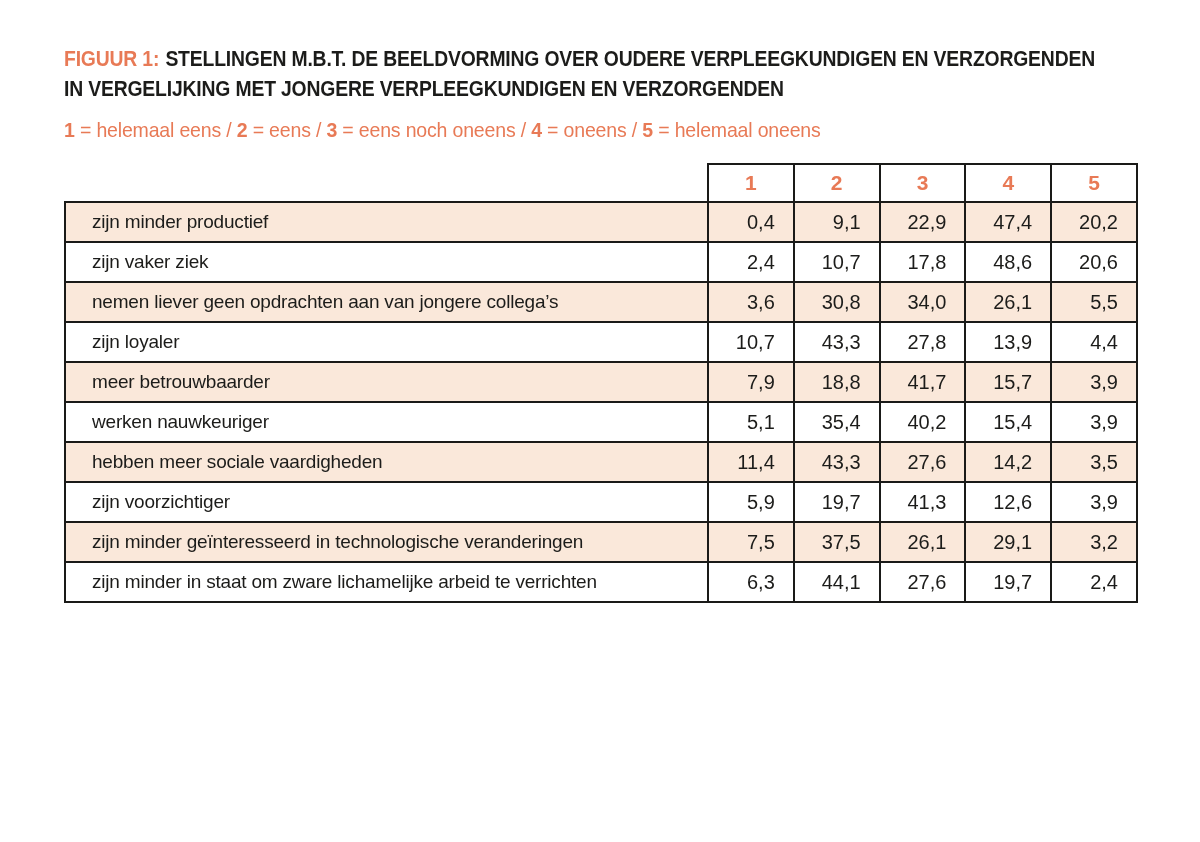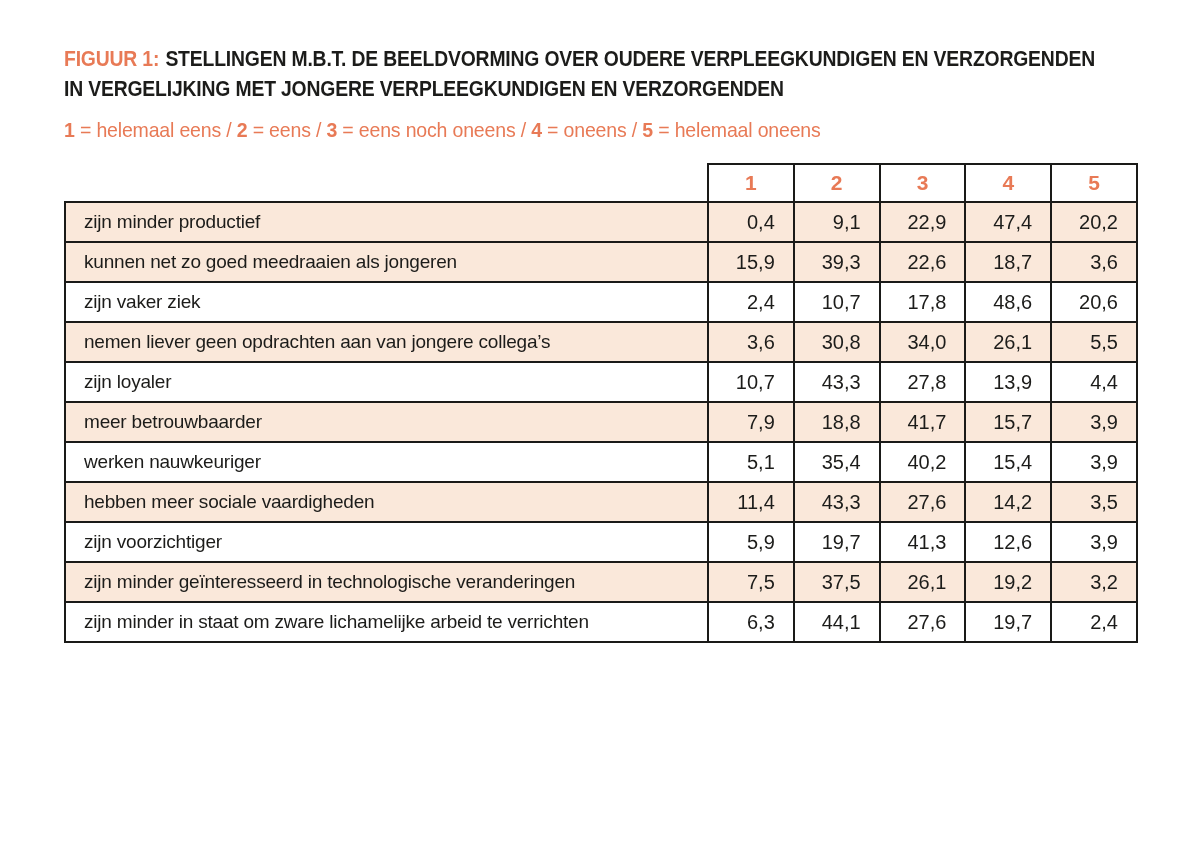--- a/index.html
+++ b/index.html
@@ -51,21 +51,21 @@
   th{
     height:38px;
     color:var(--accent);
     font-size:21px;
     font-weight:700;
     text-align:center;
     background:#ffffff;
   }
   th.corner{border:none;background:transparent;}
   td{height:40px;font-size:19px;vertical-align:middle;background:#ffffff;}
-  td.label{padding-left:18px;text-align:left;letter-spacing:-0.2px;}
+  td.label{padding-left:26px;text-align:left;letter-spacing:-0.2px;}
   td.num{text-align:right;padding-right:18px;font-size:20px;}
   tr.alt td{background:var(--rowbg);}
 </style>
 </head>
 <body>
 
 <div class="page">
   <div>
     <div class="title">
       <span class="fig-label">FIGUUR 1:</span><span>STELLINGEN M.B.T. DE BEELDVORMING OVER OUDERE VERPLEEGKUNDIGEN EN VERZORGENDEN</span>
@@ -94,28 +94,20 @@
         </tr>
       </thead>
     <tbody>
         <tr class="alt">
           <td class="label">zijn minder productief</td>
           <td class="num">0,4</td>
           <td class="num">9,1</td>
           <td class="num">22,9</td>
           <td class="num">47,4</td>
           <td class="num">20,2</td>
-        </tr>
-        <tr class="alt">
-          <td class="label">kunnen net zo goed meedraaien als jongeren</td>
-          <td class="num">15,9</td>
-          <td class="num">39,3</td>
-          <td class="num">22,6</td>
-          <td class="num">18,7</td>
-          <td class="num">3,6</td>
         </tr>
         <tr>
           <td class="label">zijn vaker ziek</td>
           <td class="num">2,4</td>
           <td class="num">10,7</td>
           <td class="num">17,8</td>
           <td class="num">48,6</td>
           <td class="num">20,6</td>
         </tr>
         <tr class="alt">
@@ -164,21 +156,21 @@
           <td class="num">19,7</td>
           <td class="num">41,3</td>
           <td class="num">12,6</td>
           <td class="num">3,9</td>
         </tr>
         <tr class="alt">
           <td class="label">zijn minder geïnteresseerd in technologische veranderingen</td>
           <td class="num">7,5</td>
           <td class="num">37,5</td>
           <td class="num">26,1</td>
-          <td class="num">19,2</td>
+          <td class="num">29,1</td>
           <td class="num">3,2</td>
         </tr>
         <tr>
           <td class="label">zijn minder in staat om zware lichamelijke arbeid te verrichten</td>
           <td class="num">6,3</td>
           <td class="num">44,1</td>
           <td class="num">27,6</td>
           <td class="num">19,7</td>
           <td class="num">2,4</td>
         </tr>

